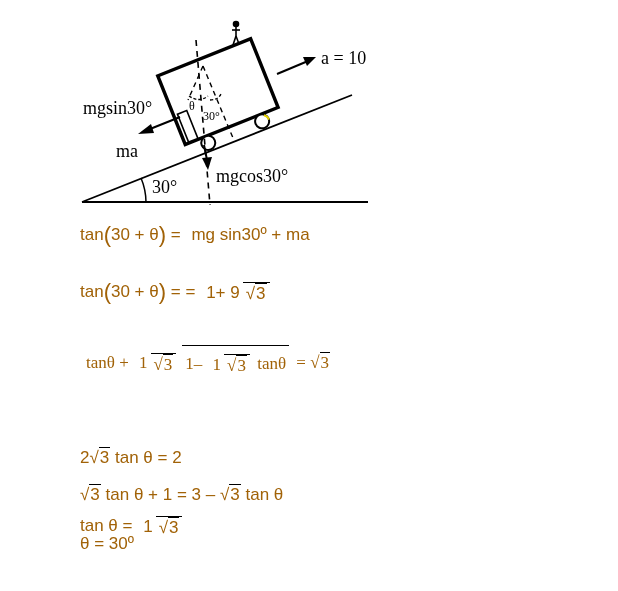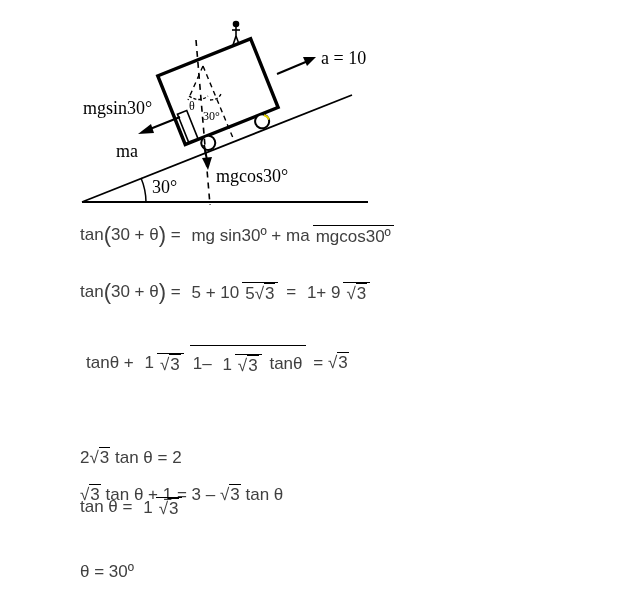--- a/index.html
+++ b/index.html
@@ -1,19 +1,19 @@
 <!DOCTYPE html>
 <html><head>
   <meta charset="utf-8">
   <style>
     html, body { margin: 0; padding: 0; background: #ffffff; }
     body { width: 618px; height: 591px; position: relative; overflow: hidden; }
     #diagram { position: absolute; left: 0; top: 0; }
     .serif { font-family: "Liberation Serif", "DejaVu Serif", serif; }
-    .math { position: absolute; font-family: "Liberation Sans", "DejaVu Sans", sans-serif; font-size: 17px; color: #404040; white-space: nowrap; }
+    .math { position: absolute; font-family: "Liberation Sans", "DejaVu Sans", sans-serif; font-size: 17px; color: #a16207; white-space: nowrap; }
     .frac { display: inline-flex; flex-direction: row; align-items: center; vertical-align: middle; margin: 7px 3px; }
     .frac .num { padding: 0 3px 1px; }
     .frac .den { border-top: 1.3px solid #000; padding: 1px 3px 0; }
     .sqrt { display: inline-block; }
     .sqrt .rad { border-top: 1.3px solid #000; padding: 0 1px; }
     .paren { font-size: 22px; font-weight: 300; vertical-align: -2px; }
   </style>
 </head>
 <body>
 
@@ -66,39 +66,34 @@
   <text class="serif" x="152" y="193" font-size="18">30°</text>
   <text class="serif" x="189" y="110" font-size="12">θ</text>
   <text class="serif" x="203" y="120" font-size="12">30°</text>
 </svg>
 
 <div class="math" style="left:80px; top:218px;">
   <span>tan</span><span class="paren">(</span><span>30 + θ</span><span class="paren">)</span>
   <span>=</span>
   <span class="frac">
     <span class="num">mg sin30º + ma</span>
-    <span class="den">mgcos30º</span>
   </span>
 </div>
 
 <div class="math" style="left:80px; top:275px;">
   <span>tan</span><span class="paren">(</span><span>30 + θ</span><span class="paren">)</span>
   <span>=</span>
-  <span class="frac">
-    <span class="num">5 + 10</span>
-    <span class="den"><span>5</span><span class="sqrt">√<span class="rad">3</span></span></span>
-  </span>
   <span>=</span>
   <span class="frac">
     <span class="num">1+ 9</span>
     <span class="den"><span class="sqrt">√<span class="rad">3</span></span></span>
   </span>
 </div>
 
-<div class="math" style="left:80px; top:338px;">
+<div class="math" style="left:80px; top:338px;font-family:Liberation Serif, serif;">
   <span class="frac">
     <span class="num">
       <span>tanθ + </span>
       <span class="frac">
         <span class="num">1</span>
         <span class="den"><span class="sqrt">√<span class="rad">3</span></span></span>
       </span>
     </span>
     <span class="den">
       <span>1– </span>
@@ -117,23 +112,23 @@
   <span class="sqrt">√<span class="rad">3</span></span>
   <span>tan θ + 1 = 3 – </span><span class="sqrt">√<span class="rad">3</span></span>
   <span>tan θ</span>
 </div>
 
 <div class="math" style="left:80px; top:448px;">
   <span>2</span><span class="sqrt">√<span class="rad">3</span></span>
   <span>tan θ = 2</span>
 </div>
 
-<div class="math" style="left:80px; top:490px;">
+<div class="math" style="left:80px; top:509px;">
   <span>tan θ =</span>
   <span class="frac">
     <span class="num">1</span>
     <span class="den"><span class="sqrt">√<span class="rad">3</span></span></span>
   </span>
 </div>
 
-<div class="math" style="left:80px; top:562px;">
+<div class="math" style="left:80px; top:534px;">
   <span>θ = 30º</span>
 </div>
 
 </body></html>

